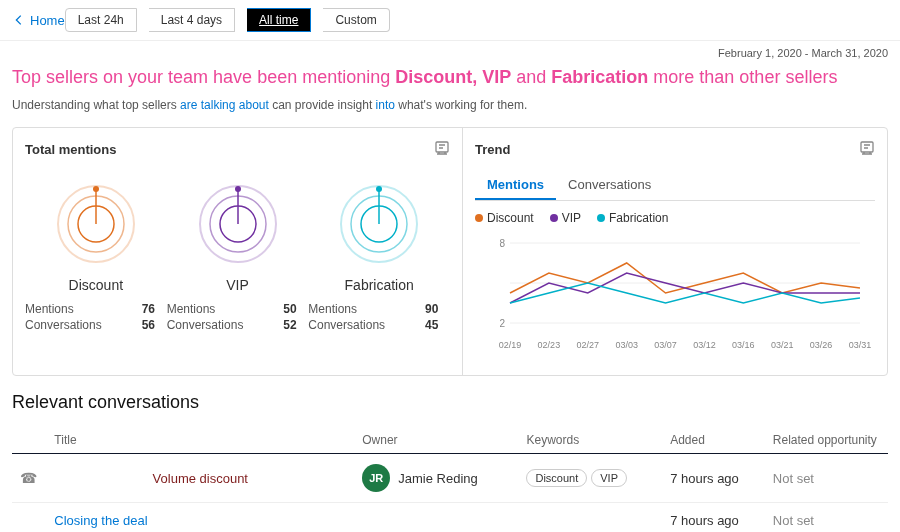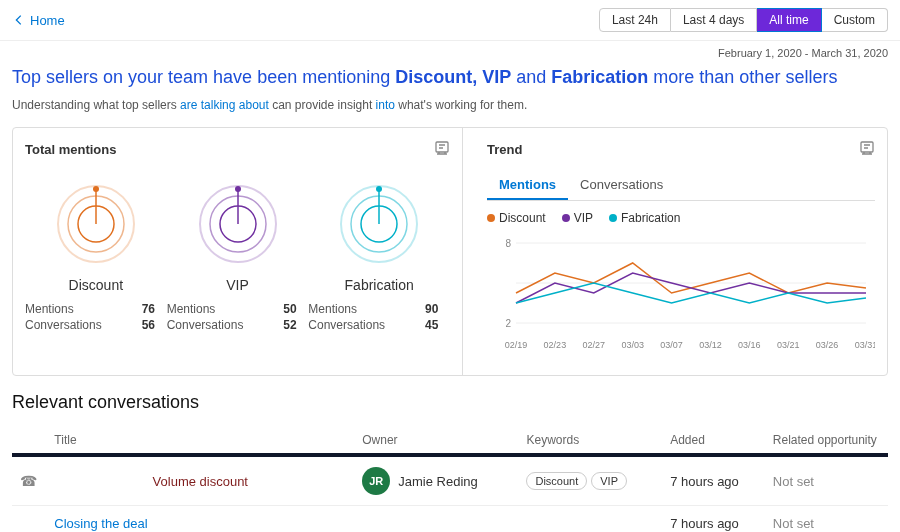--- a/index.html
+++ b/index.html
@@ -1,41 +1,41 @@
 <!DOCTYPE html>
 <html><head>
   <meta charset="utf-8">
   <style>
     * { box-sizing: border-box; margin: 0; padding: 0; }
     body { font-family: 'Segoe UI', Arial, sans-serif; font-size: 13px; color: #333; background: #fff; width: 900px; min-height: 532px; overflow-x: hidden; }
 
     
-    .top-nav { display: flex; align-items: center; justify-content: space-between; padding: 8px 12px; border-bottom: 1px solid #eee; }
+    .top-nav { display: flex; align-items: center; padding: 8px 12px; border-bottom: 1px solid #eee; }
     .nav-home { display: flex; align-items: center; gap: 4px; color: #0078d4; font-size: 13px; cursor: pointer; }
     .nav-home svg { width: 14px; height: 14px; }
-    .time-filters { display: flex; gap: 0; }
+    .time-filters { display: flex; gap: 12px; }
     .time-btn { border: 1px solid #ccc; background: #fff; padding: 4px 12px; font-size: 12px; cursor: pointer; color: #333; }
     .time-btn:first-child { border-radius: 4px 0 0 4px; }
     .time-btn:last-child { border-radius: 0 4px 4px 0; }
     .time-btn + .time-btn { border-left: none; }
-    .time-btn.active { background: #6d28d9; color: #fff; border-color: #0078d4; }
+    .time-btn.active { background: #000000; color: #fff; border-color: #0078d4; text-decoration: underline; }
 
     
     .date-range { text-align: right; padding: 6px 12px 2px; font-size: 11px; color: #555; }
 
     
-    .headline { padding: 4px 12px 6px; font-size: 18px; font-weight: 400; color: #1d4ed8; line-height: 1.4; }
+    .headline { padding: 4px 12px 6px; font-size: 18px; font-weight: 400; color: #ec4899; line-height: 1.4; }
     .headline strong { font-weight: 700; }
 
     
     .subtext { padding: 0 12px 12px; font-size: 12px; color: #555; line-height: 1.6; }
     .subtext a { color: #0078d4; text-decoration: none; }
 
     
-    .panels { display: flex; gap: 12px; margin: 0 12px 16px; border: 1px solid #ddd; border-radius: 4px; overflow: hidden; }
+    .panels { display: flex; gap: 0; margin: 0 12px 16px; border: 1px solid #ddd; border-radius: 4px; overflow: hidden; }
 
     
     .panel-mentions { flex: 0 0 450px; border-right: 1px solid #ddd; padding: 12px; }
     .panel-trend { flex: 1; padding: 12px; }
 
     .panel-title { font-size: 13px; font-weight: 600; color: #333; margin-bottom: 12px; display: flex; justify-content: space-between; align-items: center; }
     .panel-icon { color: #888; cursor: pointer; }
 
     
     .keyword-circles { display: flex; gap: 0; justify-content: space-around; padding: 8px 0; }
@@ -58,21 +58,21 @@
     .legend-item { display: flex; align-items: center; gap: 4px; }
     .legend-dot { width: 8px; height: 8px; border-radius: 50%; }
 
     .chart-area { position: relative; width: 100%; height: 130px; }
 
     
     .conversations { padding: 0 12px; }
     .section-title { font-size: 18px; font-weight: 400; margin-bottom: 14px; color: #111; }
 
     .table { width: 100%; border-collapse: collapse; }
-    .table th { font-size: 12px; color: #666; font-weight: 400; text-align: left; padding: 6px 8px; border-bottom: 4px solid #0f172a; }
+    .table th { font-size: 12px; color: #666; font-weight: 400; text-align: left; padding: 6px 8px; border-bottom: 1px solid #0f172a; }
     .table td { font-size: 13px; color: #333; padding: 10px 8px; border-bottom: 1px solid #eee; vertical-align: middle; }
     .table tr:last-child td { border-bottom: 1px solid #eee; }
 
     .phone-icon { color: #888; font-size: 14px; }
     .avatar { width: 28px; height: 28px; border-radius: 50%; display: flex; align-items: center; justify-content: center; font-size: 11px; font-weight: 600; color: #fff; flex-shrink: 0; }
     .owner-cell { display: flex; align-items: center; gap: 8px; }
     .keywords-cell { display: flex; gap: 4px; flex-wrap: wrap; }
     .keyword-tag { border: 1px solid #ccc; border-radius: 12px; padding: 2px 8px; font-size: 11px; color: #333; }
 
     .col-icon { width: 30px; }

